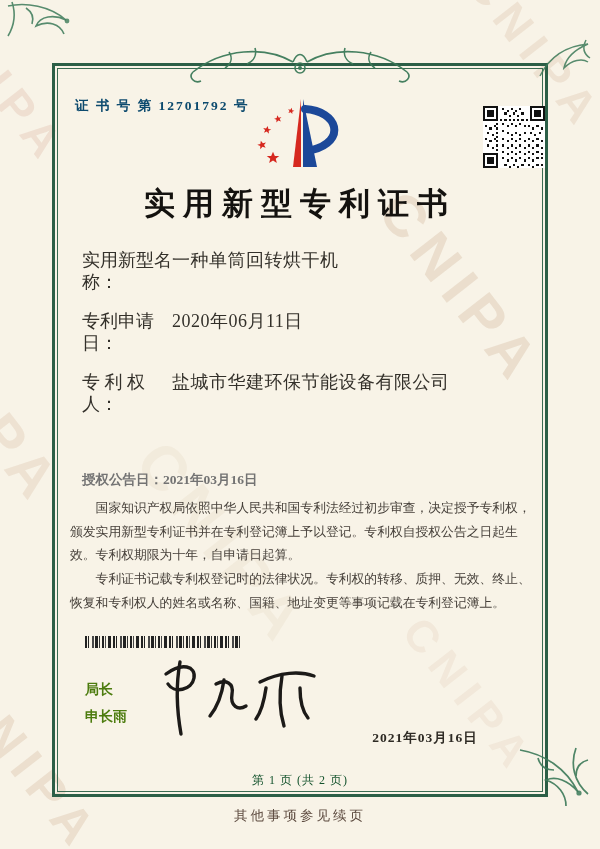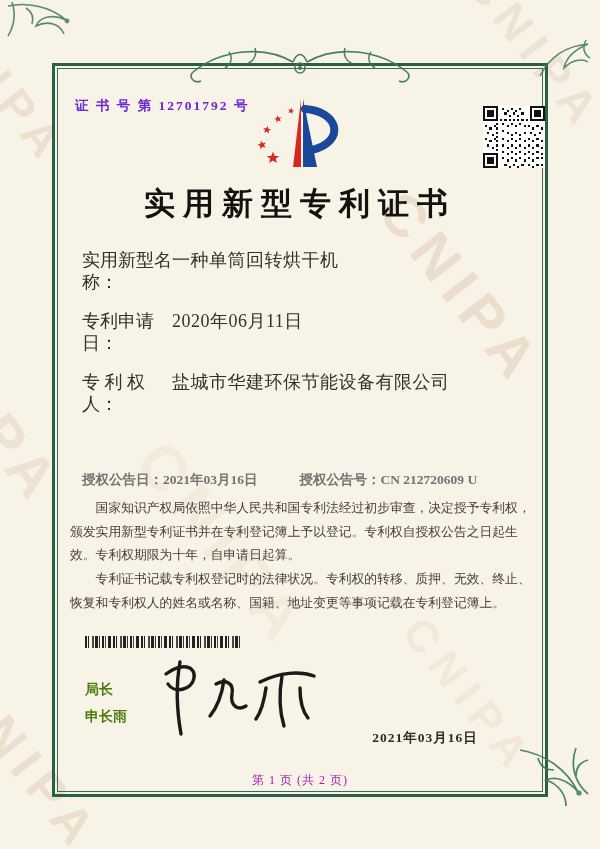--- a/index.html
+++ b/index.html
@@ -19,21 +19,21 @@
   .wm7{left:432px;top:608px;font-size:44px;transform:rotate(52deg);color:rgba(198,162,132,0.13);}
 
   
   .frame{position:absolute;left:52px;top:63px;width:490px;height:728px;
          border:3px solid #2c5f47;}
   .frame::before{content:"";position:absolute;inset:2px;border:1px solid #3a6b52;}
 
   .flourish{position:absolute;pointer-events:none;}
 
   .cert-no{position:absolute;left:75px;top:97px;font-size:13.5px;letter-spacing:2px;
-           color:#6d28d9;font-weight:600;}
+           color:#0c4a6e;font-weight:600;}
 
   .logo{position:absolute;left:250px;top:95px;}
   .qr{position:absolute;left:483px;top:106px;}
 
   .title{position:absolute;left:0;right:0;top:183px;text-align:center;
          font-size:31px;font-weight:700;letter-spacing:8px;color:#14120f;}
 
   .fields{position:absolute;left:82px;top:249px;width:445px;}
   .field{margin-bottom:17px;font-size:18px;line-height:22px;color:#33302a;font-weight:400;}
   .field .lbl{display:inline-block;width:90px;vertical-align:top;}
@@ -58,21 +58,21 @@
       #484848 20px 21px,rgba(0,0,0,0) 21px 23px,
       #222 23px 26px,rgba(0,0,0,0) 26px 28px);}
 
   .signoff{position:absolute;left:85px;top:676px;font-size:14px;font-weight:600;
            color:#4d7c0f;line-height:27px;}
   .signature{position:absolute;left:148px;top:652px;}
   .sign-date{position:absolute;left:340px;top:729px;width:170px;text-align:center;
              font-size:13.5px;color:#2e2a24;font-weight:600;letter-spacing:1px;}
 
   .page-no{position:absolute;left:0;right:0;top:772px;text-align:center;
-           font-size:12px;color:#a21caf;letter-spacing:1px;}
+           font-size:12px;color:#14532d;letter-spacing:1px;}
 
   .continuation{position:absolute;left:0;right:0;top:807px;text-align:center;
                 font-size:13.5px;color:#5c4a3f;letter-spacing:3px;}
 </style>
 </head>
 <body>
 
 <div class="page">
 
   <div class="wm wm1">CNIPA</div>
@@ -177,21 +177,20 @@
     <div class="field">
       <span class="lbl">专利申请日：</span><span class="val">2020年06月11日</span>
     </div>
     <div class="field">
       <span class="lbl">专 利 权 人：</span><span class="val">盐城市华建环保节能设备有限公司</span>
     </div>
   </div>
 
   <div class="grant">
     <span class="pair1"><span>授权公告日：</span><span>2021年03月16日</span></span>
-    <span class="pair2"><span>授权公告号：</span><span>CN 212720609 U</span></span>
   </div>
 
   <div class="paras">
     <p>国家知识产权局依照中华人民共和国专利法经过初步审查，决定授予专利权，颁发实用新型专利证书并在专利登记簿上予以登记。专利权自授权公告之日起生效。专利权期限为十年，自申请日起算。</p>
     <p>专利证书记载专利权登记时的法律状况。专利权的转移、质押、无效、终止、恢复和专利权人的姓名或名称、国籍、地址变更等事项记载在专利登记簿上。</p>
   </div>
 
   <div class="barcode"></div>
 
   <div class="signoff">
@@ -209,14 +208,15 @@
       <path d="M134,24 C131,42 131,58 136,74"></path>
       <path d="M118,36 C116,50 113,60 108,67"></path>
       <path d="M152,36 C152,50 155,60 160,66"></path>
     </g>
   </svg>
 
   <div class="sign-date">2021年03月16日</div>
 
   <div class="page-no">第 1 页 (共 2 页)</div>
 
+  <div class="continuation">其他事项参见续页</div>
 
 </div>
 
 </body></html>

